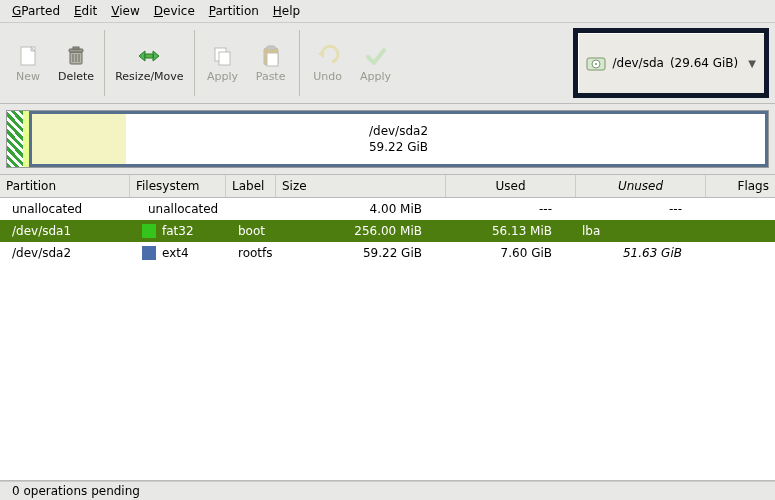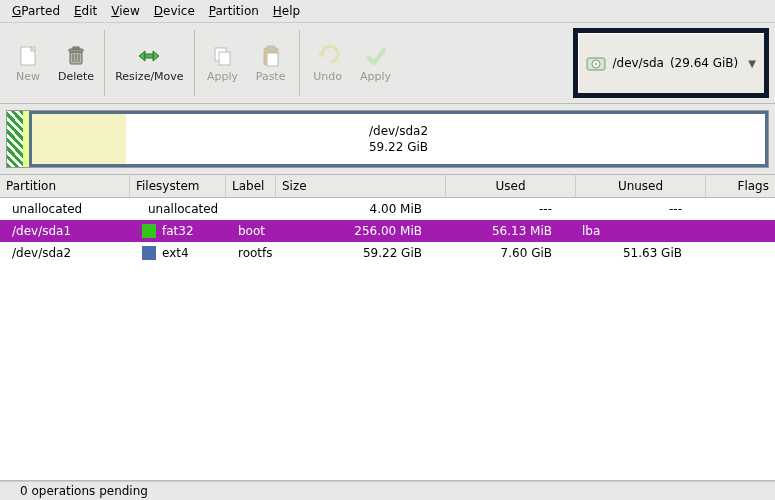--- a/index.html
+++ b/index.html
@@ -122,54 +122,54 @@
   border-right: 1px solid #ccc;
   font-size: 12px;
   color: #000;
 }
 .tablehdr .col:last-child { border-right: none; }
 .c-part { width: 130px; }
 .c-fs { width: 96px; }
 .c-lbl { width: 50px; }
 .c-size { width: 170px; text-align: left; }
 .c-used { width: 130px; text-align: center; }
-.c-unused { width: 130px; text-align: center; }
+.c-unused { width: 130px; text-align: center; font-style: italic; }
 .c-flags { flex: 1; text-align: right; }
 
 .tablebody {
   flex: 1;
   background: #fff;
   overflow: auto;
   border-bottom: 1px solid #bbb;
 }
 .row {
   display: flex;
   align-items: center;
   height: 22px;
 }
 .row .cell { padding: 0 12px; font-size: 12px; }
 .row .c-part { padding-left: 12px; }
 .row .c-fs { display: flex; align-items: center; gap: 6px; }
 .row .c-size, .row .c-used, .row .c-unused { text-align: right; padding-right: 24px; }
 .row .c-flags { text-align: left; padding-left: 6px; }
-.row.selected { background: #a21caf; color: #fff; }
+.row.selected { background: #4d7c0f; color: #fff; }
 .swatch {
   width: 14px;
   height: 14px;
   display: inline-block;
   background: #999;
 }
 .sw-unalloc { background: #a8a8a3; }
 .sw-fat32 { background: #34c41b; }
 .sw-ext4 { background: #4a6ea9; }
 
 .status {
   background: #e8e8e6;
   border-top: 1px solid #ccc;
-  padding: 2px 20px;
+  padding: 2px 12px;
   font-size: 12px;
 }
 svg { display: block; }
 </style>
 </head>
 <body>
 
 <div class="menubar">
   <div class="item"><span class="ul">G</span><span>Parted</span></div>
   <div class="item"><span class="ul">E</span><span>dit</span></div>

